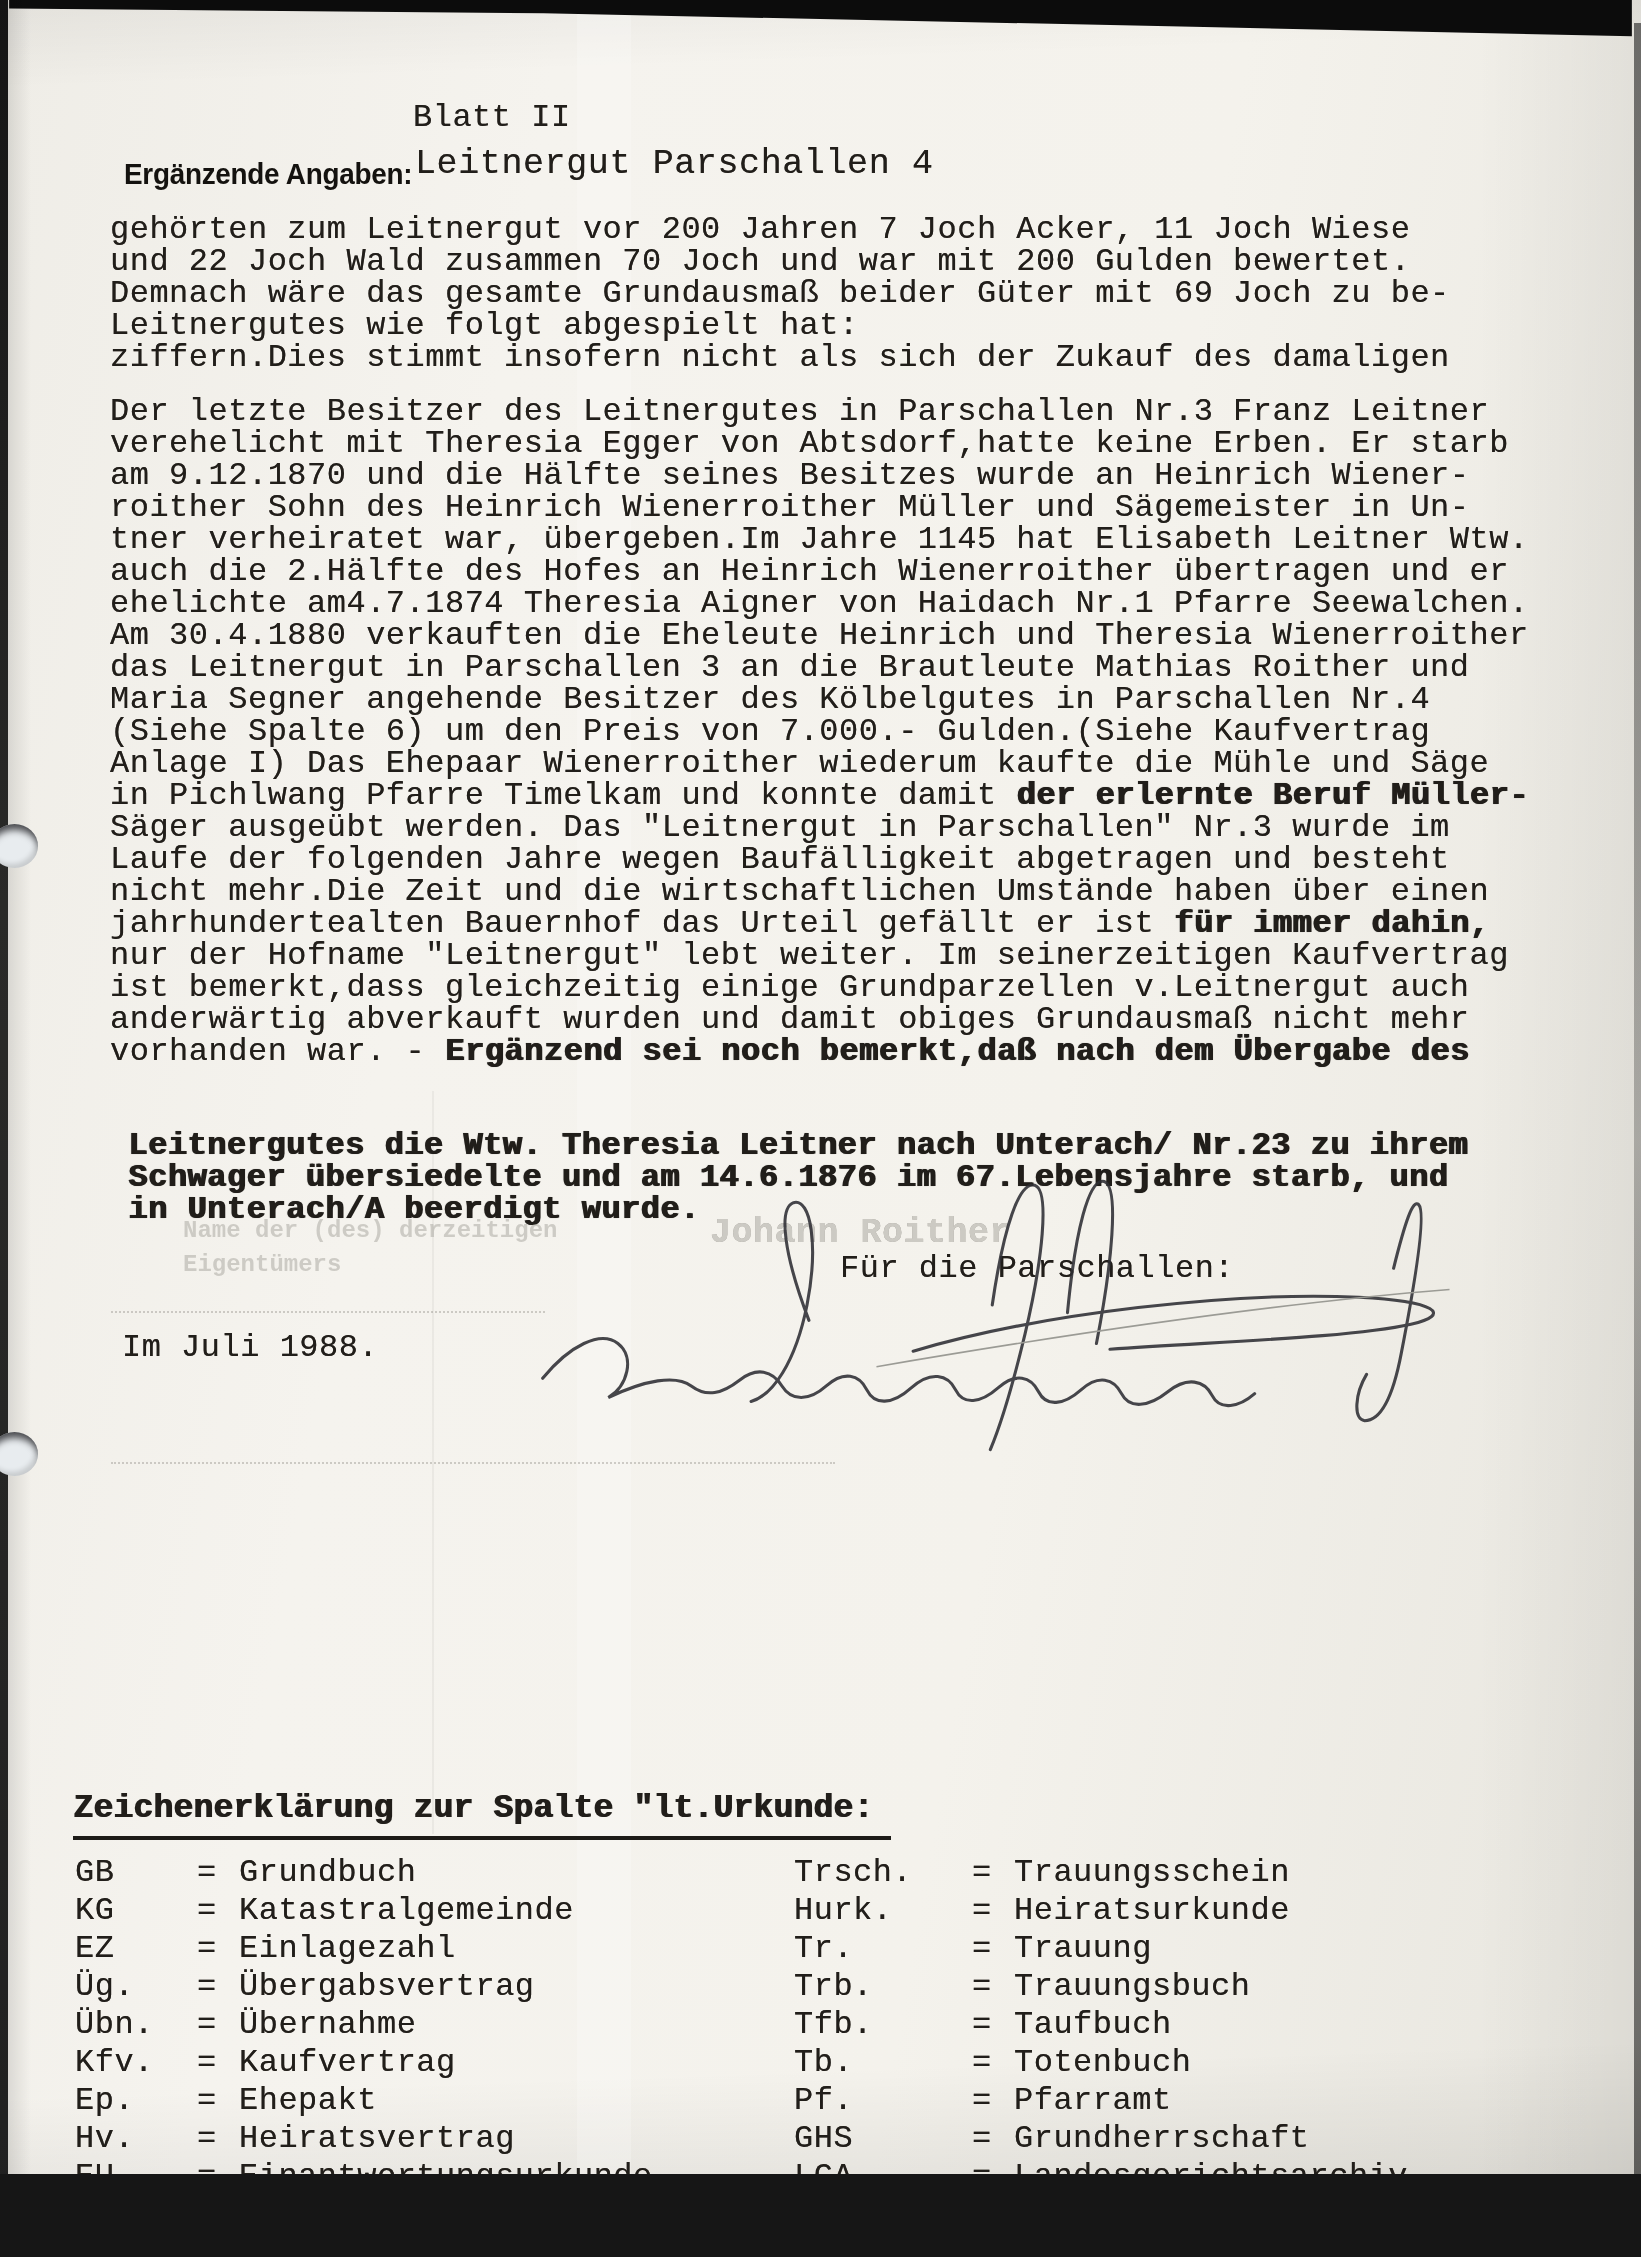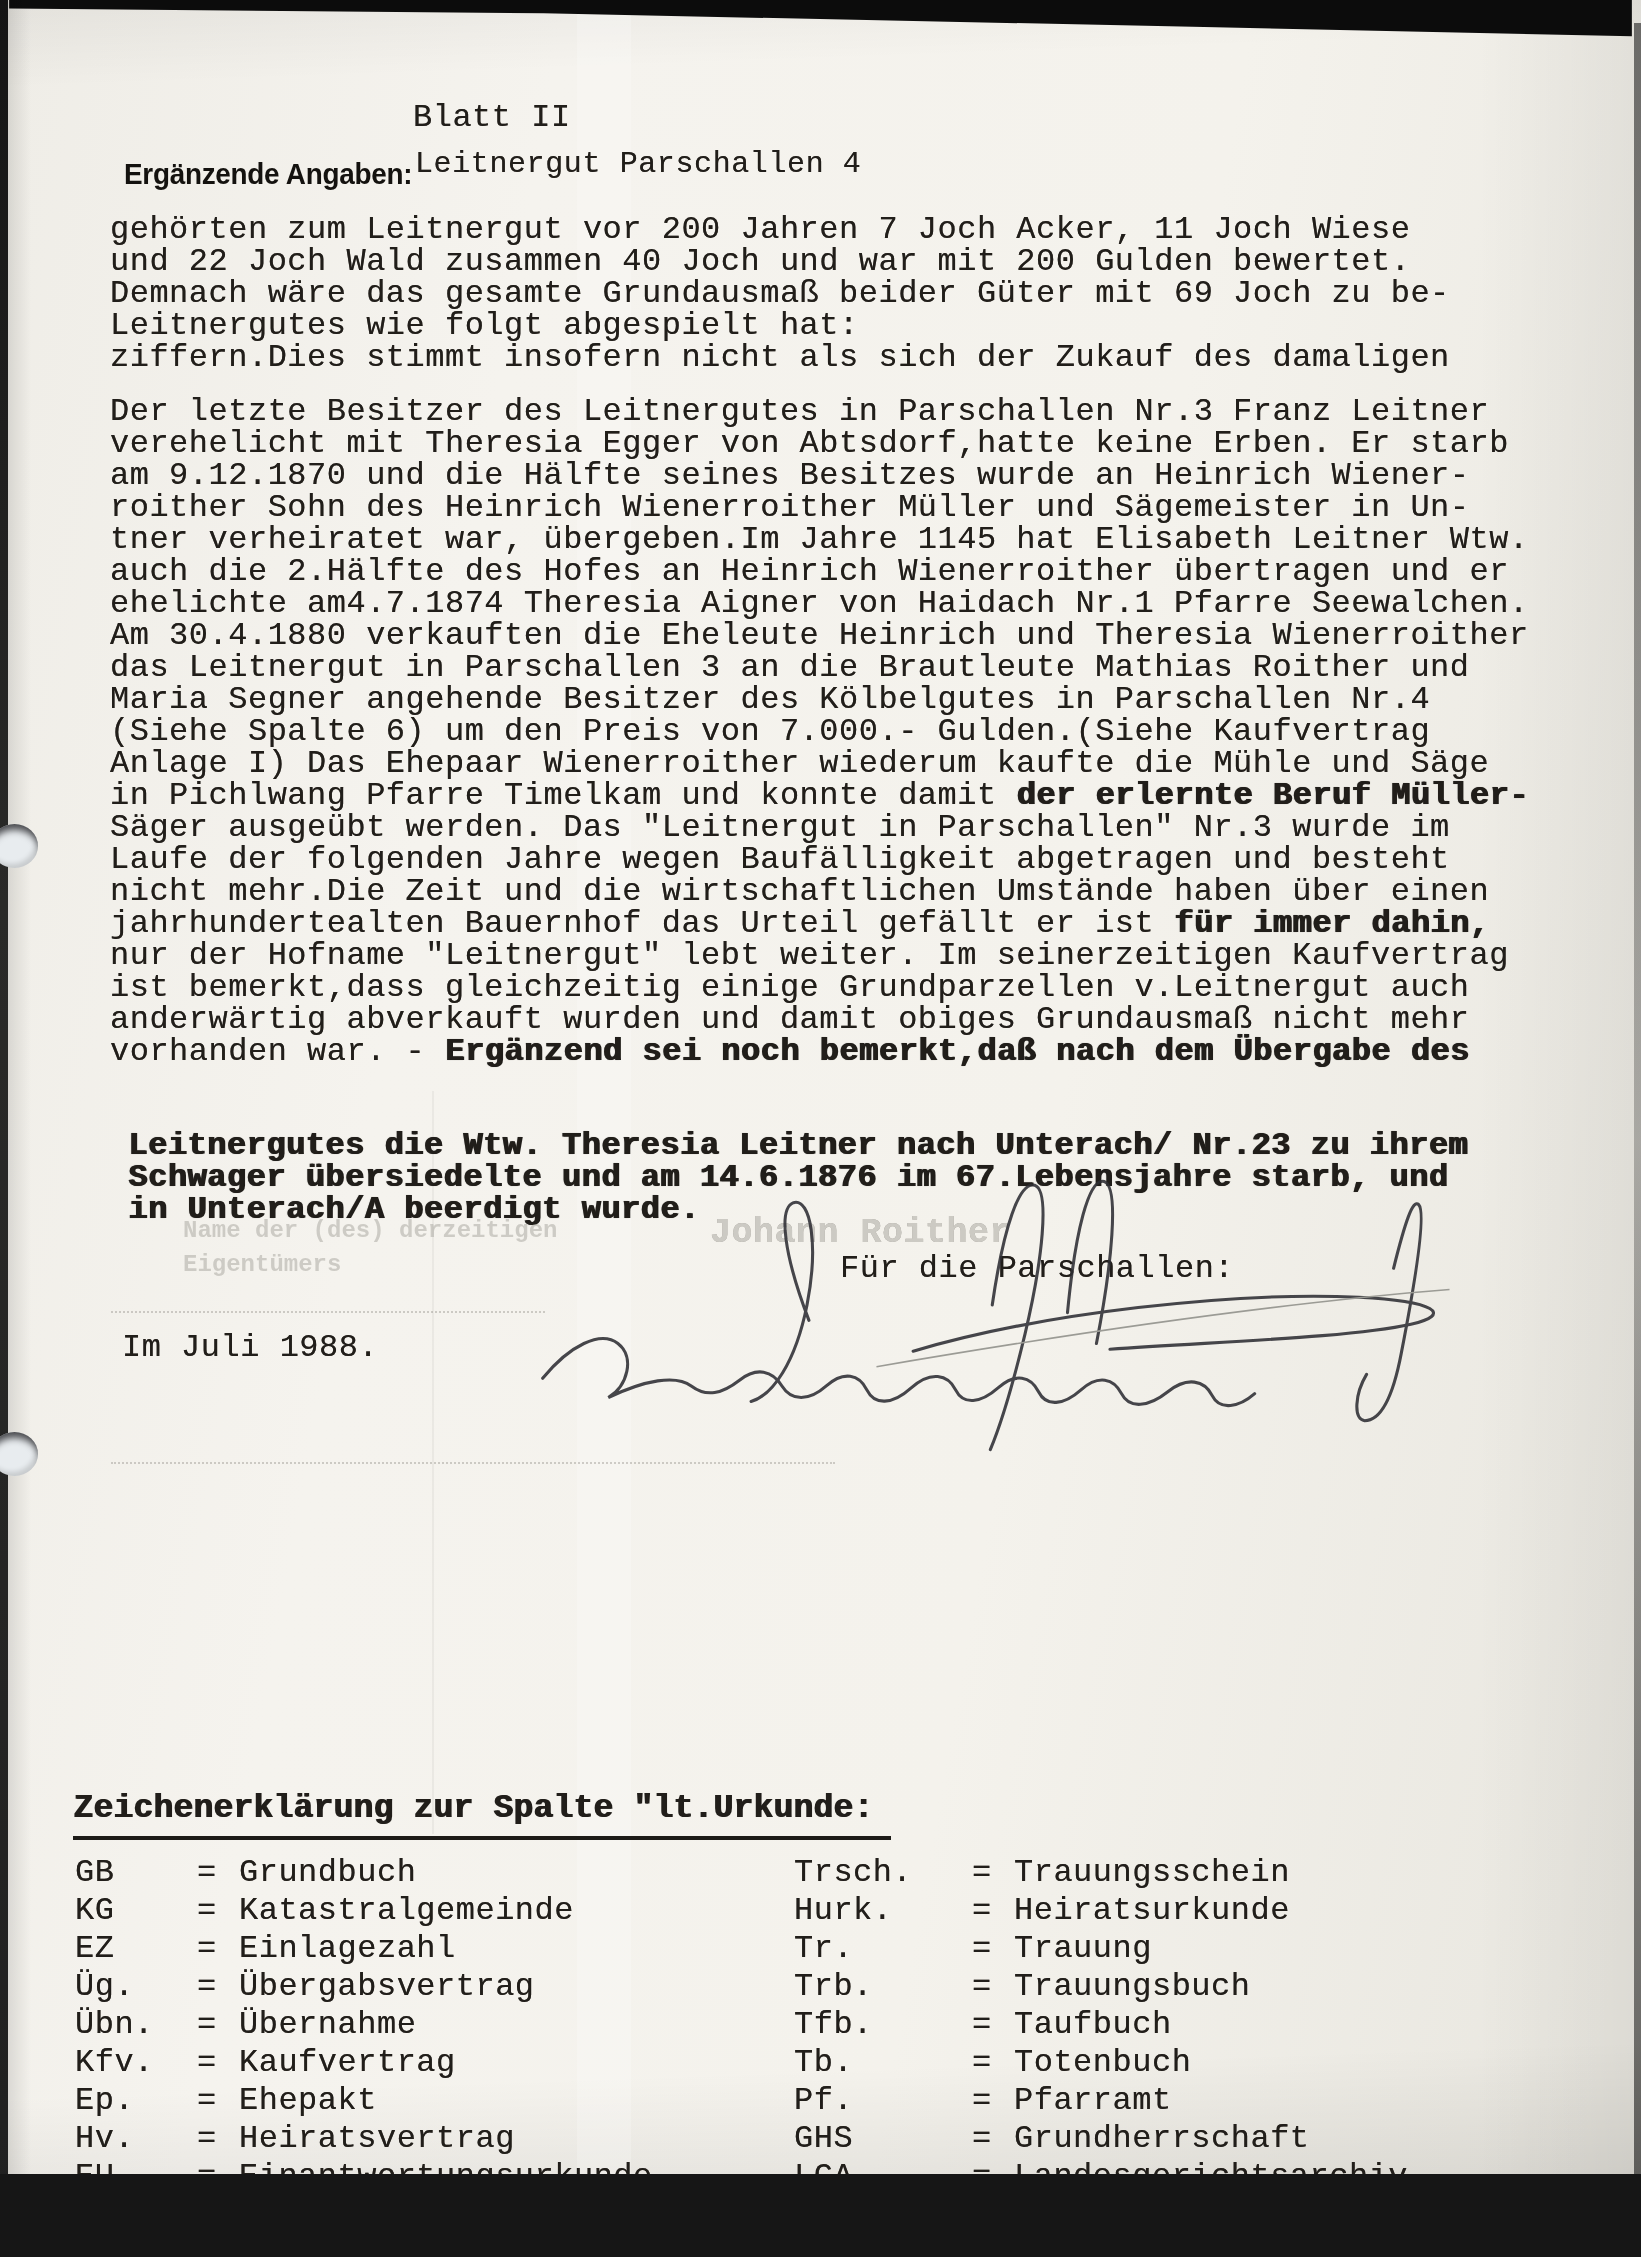--- a/index.html
+++ b/index.html
@@ -9,21 +9,21 @@
       linear-gradient(100deg,#efede7 0%,#f5f3ee 28%,#f4f2ec 62%,#e9e7e0 97%);
     font-family:"Liberation Mono","DejaVu Sans Mono",monospace;color:#211e1a;}
   .mono{font-family:"Liberation Mono","DejaVu Sans Mono",monospace;color:#211e1a;
     text-shadow:0 0 0.6px rgba(35,28,22,.7);}
   .abs{position:absolute;}
   .t33{font-size:32px;line-height:32px;letter-spacing:0.5px;white-space:pre;}
   .tline{white-space:pre;font-size:32px;line-height:32px;letter-spacing:0.5px;height:32px;}
   .ds{font-weight:bold;text-shadow:1.3px 0 0 currentColor,0 0 0.8px rgba(0,0,0,.5);}
   .form-label{font-family:"Liberation Sans",sans-serif;font-weight:bold;font-size:30px;
     color:#14120f;transform:scaleX(.93);transform-origin:left center;letter-spacing:-0.3px;}
-  .title{font-size:30px;letter-spacing:0.6px;line-height:39px;white-space:pre;}
+  .title{font-size:35px;letter-spacing:0.6px;line-height:39px;white-space:pre;}
   .legend-heading{font-size:33px;font-weight:bold;letter-spacing:0.2px;white-space:pre;
     border-bottom:4.8px solid #1d1b17;padding:0 17.4px 8.7px 0;
     text-shadow:1.2px 0 0 currentColor;}
   .lrow{display:flex;height:38px;font-size:32px;line-height:38px;letter-spacing:0.5px;white-space:pre;}
   .lrow .abbr{width:122px;flex:none;}
   .col-right .lrow .abbr{width:178px;}
   .lrow .eq{width:42px;flex:none;}
   .ghost-label{font-family:Liberation Mono, monospace;font-weight:bold;font-size:24px;
     color:#aeaca5;opacity:.55;line-height:32px;}
   .ghost-name{font-size:35px;font-weight:bold;color:#b2b0a9;opacity:.6;letter-spacing:0.5px;}
@@ -64,21 +64,21 @@
   <div class="crease-v"></div>
   <div class="dots" style="left:111px;top:1311px;width:434px"></div>
   <div class="dots" style="left:111px;top:1462px;width:724px"></div>
 
   <div class="abs mono t33" style="left:413px;top:102px">Blatt II</div>
   <div class="abs form-label" style="left:124px;top:157px">Ergänzende Angaben:</div>
   <div class="abs mono title" style="left:415px;top:145px">Leitnergut Parschallen 4</div>
 
   <div class="abs mono" style="left:110px;top:214px">
       <div class="tline"><span>gehörten zum Leitnergut vor 200 Jahren 7 Joch Acker, 11 Joch Wiese</span></div>
-      <div class="tline"><span>und 22 Joch Wald zusammen 40 Joch und war mit 200 Gulden bewertet.</span></div>
+      <div class="tline"><span>und 22 Joch Wald zusammen 70 Joch und war mit 200 Gulden bewertet.</span></div>
       <div class="tline"><span>Demnach wäre das gesamte Grundausmaß beider Güter mit 69 Joch zu be-</span></div>
       <div class="tline"><span>Leitnergutes wie folgt abgespielt hat:</span></div>
       <div class="tline"><span>ziffern.Dies stimmt insofern nicht als sich der Zukauf des damaligen</span></div>
     </div>
   <div class="abs mono" style="left:110px;top:396px">
       <div class="tline"><span>Der letzte Besitzer des Leitnergutes in Parschallen Nr.3 Franz Leitner</span></div>
       <div class="tline"><span>verehelicht mit Theresia Egger von Abtsdorf,hatte keine Erben. Er starb</span></div>
       <div class="tline"><span>am 9.12.1870 und die Hälfte seines Besitzes wurde an Heinrich Wiener-</span></div>
       <div class="tline"><span>roither Sohn des Heinrich Wienerroither Müller und Sägemeister in Un-</span></div>
       <div class="tline"><span>tner verheiratet war, übergeben.Im Jahre 1145 hat Elisabeth Leitner Wtw.</span></div>

